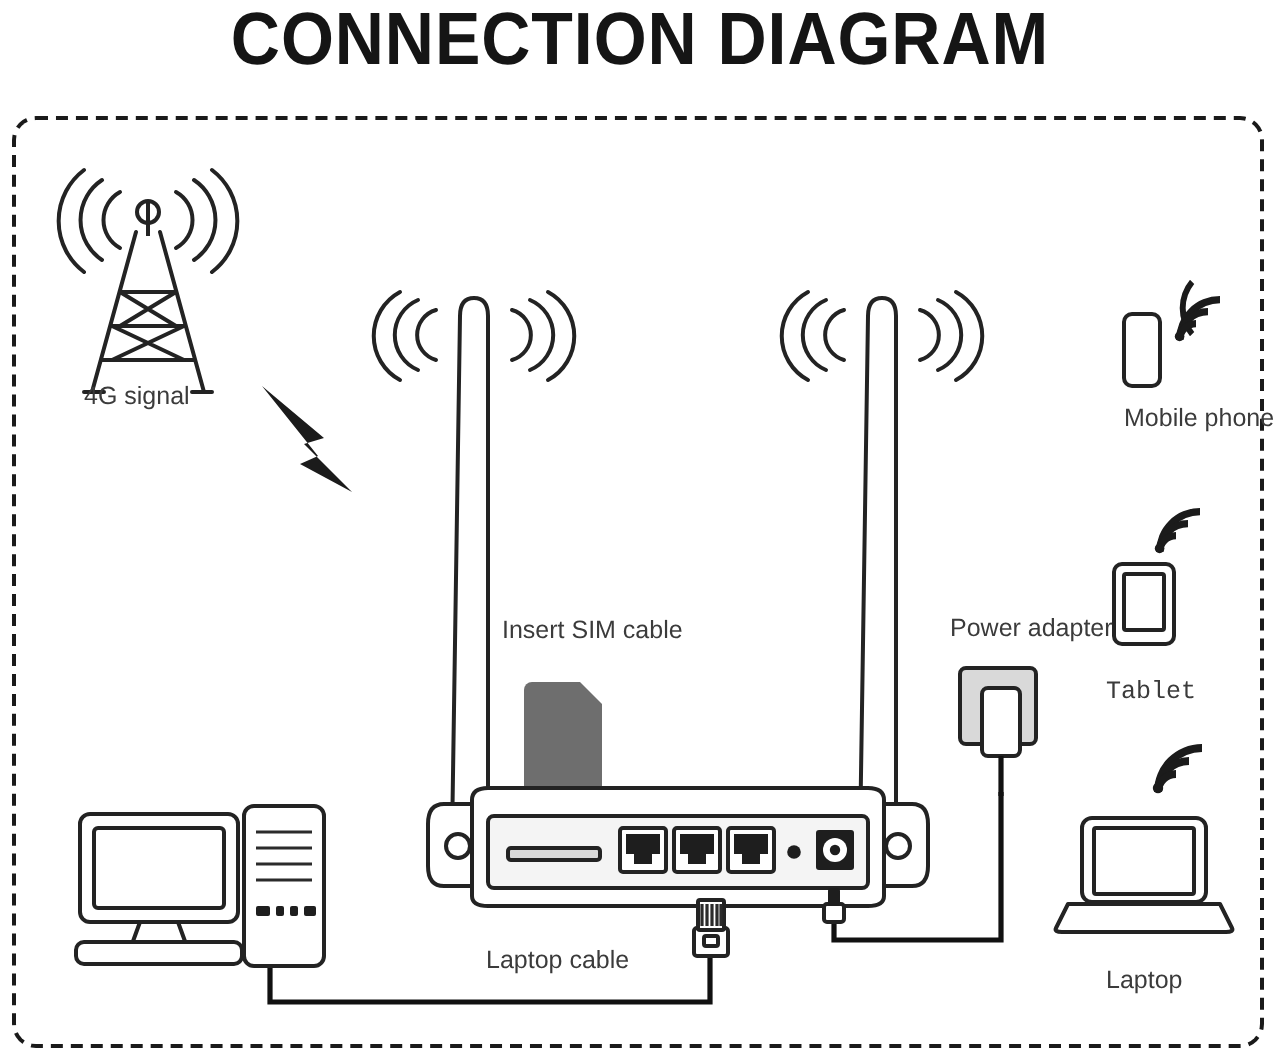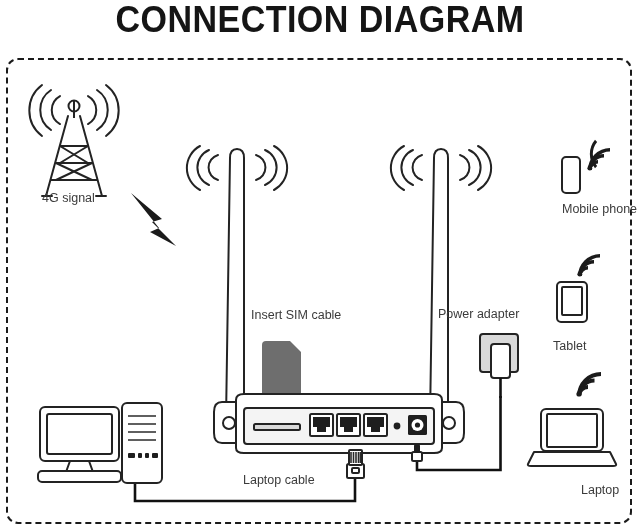--- a/index.html
+++ b/index.html
@@ -261,19 +261,19 @@
         <path class="solidink" d="M0 24 a 17.5 17.5 0 0 1 17.5 -17.5 l0 4 a 13.5 13.5 0 0 0 -13.5 13.5 z"></path>
         <path class="solidink" d="M0 24 a 11 11 0 0 1 11 -11 l0 4 a 7 7 0 0 0 -7 7 z"></path>
         <circle class="solidink" cx="2" cy="22" r="2.6"></circle>
       </g>
     </g>
 
   </svg>
 
   <div class="lbl" style="left:42px;  top:191px;text-align:right;">4G signal</div>
   <div class="lbl" style="left:251px; top:308px;">Insert SIM cable</div>
-  <div class="lbl" style="left:438px; top:307px;">Power adapter</div>
+  <div class="lbl" style="left:475px; top:307px;">Power adapter</div>
   <div class="lbl" style="left:243px; top:473px;">Laptop cable</div>
   <div class="lbl" style="left:562px; top:202px;">Mobile phone</div>
-  <div class="lbl" style="left:553px; top:339px;">Tablet</div>
-  <div class="lbl" style="left:553px; top:483px;margin-left:28px;">Laptop</div>
+  <div class="lbl" style="left:553px; top:339px;font-family:Liberation Mono, monospace;">Tablet</div>
+  <div class="lbl" style="left:553px; top:483px;">Laptop</div>
 
 </div>
 
 </body></html>

